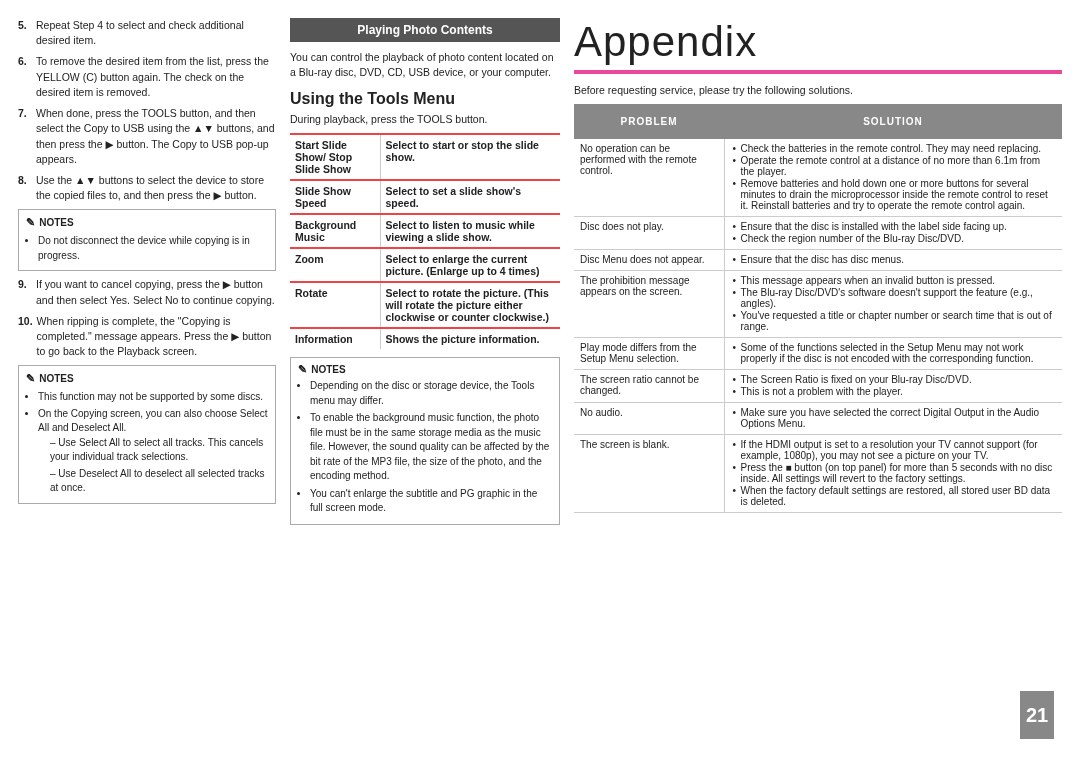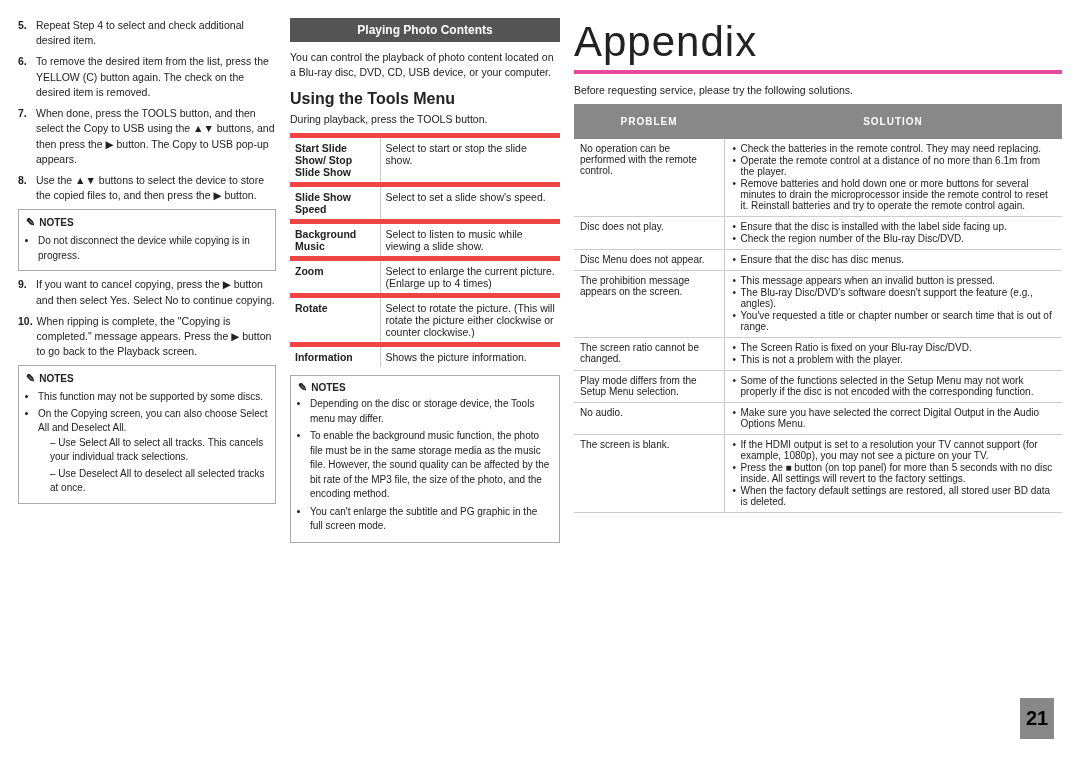--- a/index.html
+++ b/index.html
@@ -49,22 +49,22 @@
       text-align: center;
       font-weight: bold;
       font-size: 12px;
       padding: 5px 8px;
       margin-bottom: 8px;
     }
     .mid-col .intro { font-size: 10.5px; line-height: 1.45; margin-bottom: 10px; }
     .tools-title { font-size: 16px; font-weight: bold; margin-bottom: 5px; }
     .tools-sub { font-size: 10.5px; margin-bottom: 8px; }
     .tools-table { width: 100%; border-collapse: collapse; font-size: 10.5px; }
-    .tools-table tr { border-top: 5px solid #ef4444; }
-    .tools-table td { padding: 4px 5px; vertical-align: top; }
+    .tools-table tr { border-top: 2px solid #ef4444; }
+    .tools-table td { padding: 4px 5px; vertical-align: top; font-weight: bold; }
     .tools-table td:first-child { font-weight: bold; width: 90px; border-right: 1px solid #ccc; }
     .mid-notes { border: 1px solid #aaa; padding: 5px 7px; margin-top: 8px; }
     .mid-notes .notes-title { font-weight: bold; font-size: 10px; margin-bottom: 3px; display: flex; align-items: center; gap: 4px; }
     .mid-notes .notes-title::before { content: "✎"; font-size: 11px; }
     .mid-notes ul { padding-left: 12px; font-size: 10px; line-height: 1.45; }
     .mid-notes li { margin-bottom: 3px; }
 
     
     .right-col {
       flex: 1;
@@ -100,24 +100,24 @@
     .bullet-list li { padding-left: 10px; position: relative; margin-bottom: 1px; }
     .bullet-list li::before { content: "•"; position: absolute; left: 2px; }
 
     
     .page-number {
       position: absolute;
       bottom: 4px;
       right: 8px;
       font-size: 20px;
       font-weight: bold;
-      color: #000000;
+      color: #ffffff;
       background: #888;
       width: 34px;
-      height: 41px;
+      height: 48px;
       display: flex;
       align-items: center;
       justify-content: center;
     }
   </style>
 </head>
 <body>
 
 <div class="page">
 
@@ -271,33 +271,33 @@
             <td>The prohibition message appears on the screen.</td>
             <td>
               <ul class="bullet-list">
                 <li>This message appears when an invalid button is pressed.</li>
                 <li>The Blu-ray Disc/DVD's software doesn't support the feature (e.g., angles).</li>
                 <li>You've requested a title or chapter number or search time that is out of range.</li>
               </ul>
             </td>
           </tr>
           <tr>
+            <td>Play mode differs from the Setup Menu selection.</td>
+            <td>
+              <ul class="bullet-list">
+                <li>Some of the functions selected in the Setup Menu may not work properly if the disc is not encoded with the corresponding function.</li>
+              </ul>
+            </td>
+          </tr>
+          <tr>
             <td>The screen ratio cannot be changed.</td>
             <td>
               <ul class="bullet-list">
                 <li>The Screen Ratio is fixed on your Blu-ray Disc/DVD.</li>
                 <li>This is not a problem with the player.</li>
-              </ul>
-            </td>
-          </tr>
-          <tr>
-            <td>Play mode differs from the Setup Menu selection.</td>
-            <td>
-              <ul class="bullet-list">
-                <li>Some of the functions selected in the Setup Menu may not work properly if the disc is not encoded with the corresponding function.</li>
               </ul>
             </td>
           </tr>
           <tr>
             <td>No audio.</td>
             <td>
               <ul class="bullet-list">
                 <li>Make sure you have selected the correct Digital Output in the Audio Options Menu.</li>
               </ul>
             </td>

